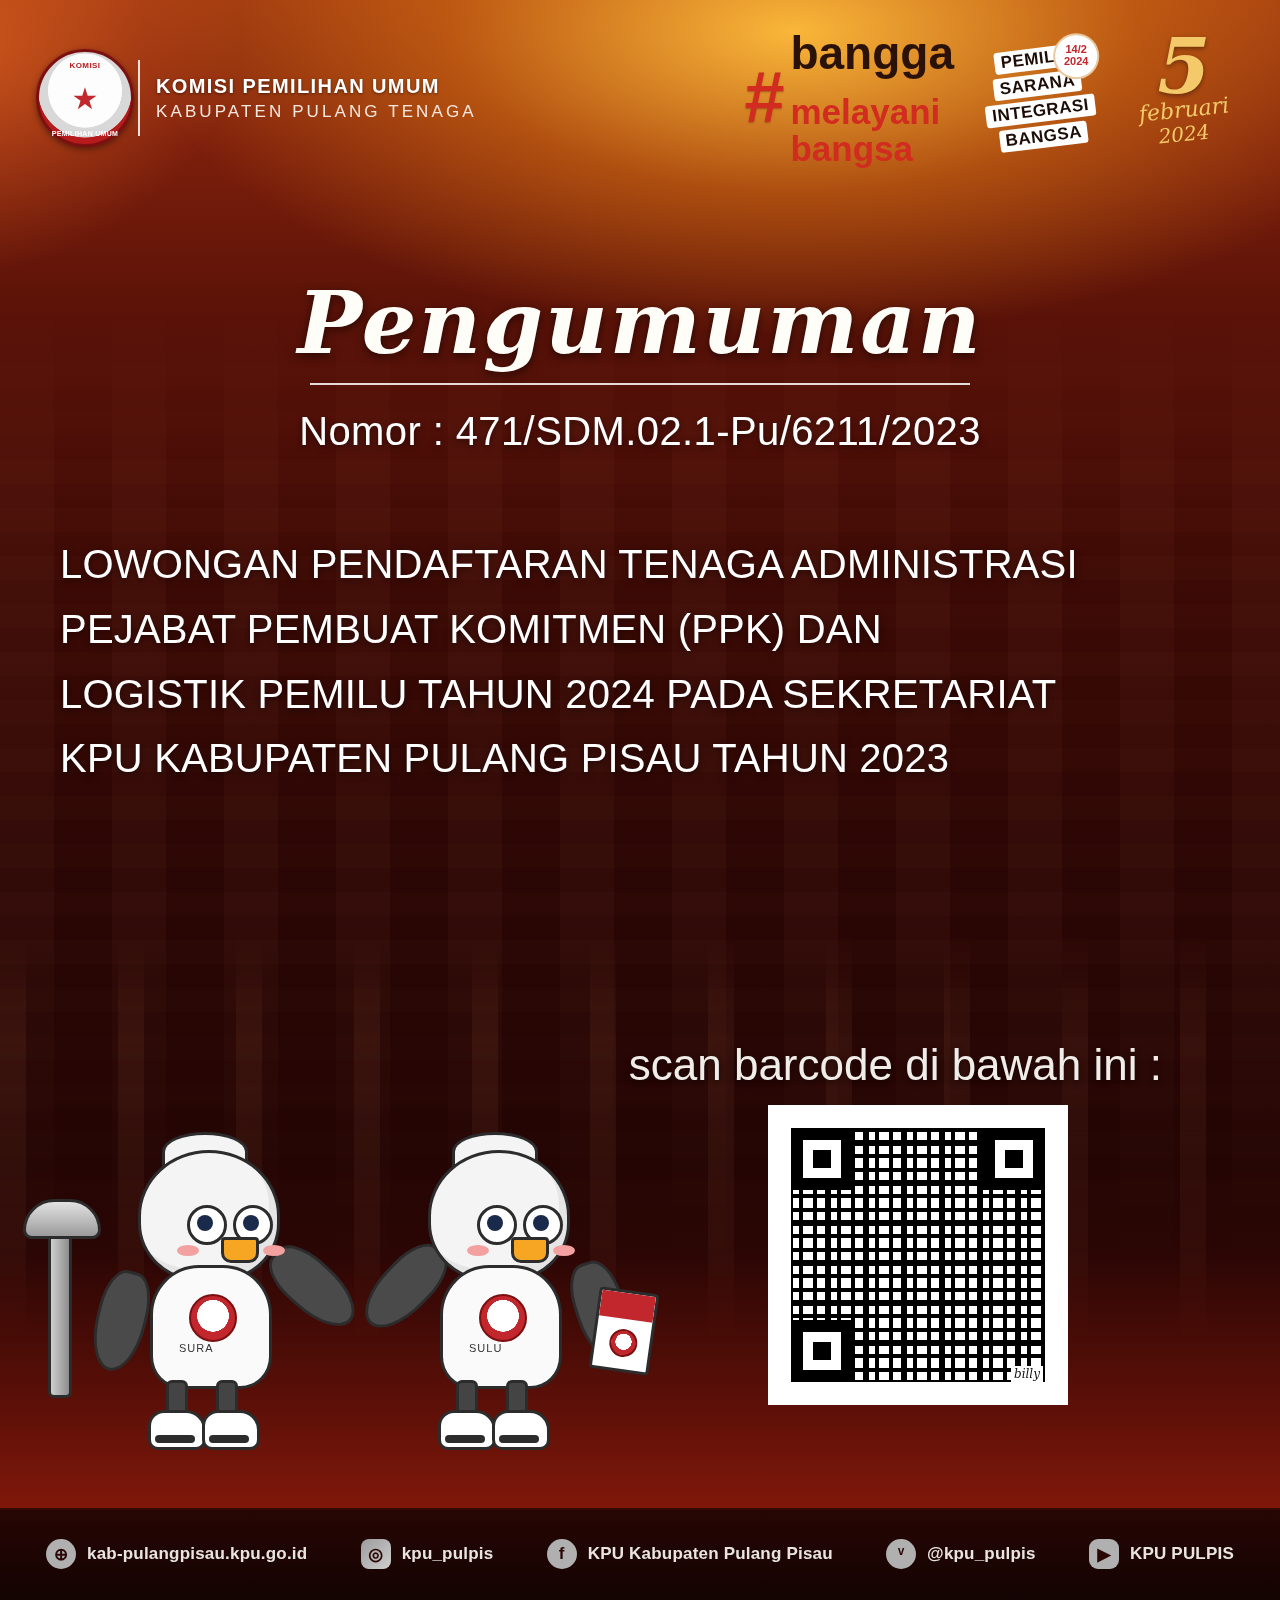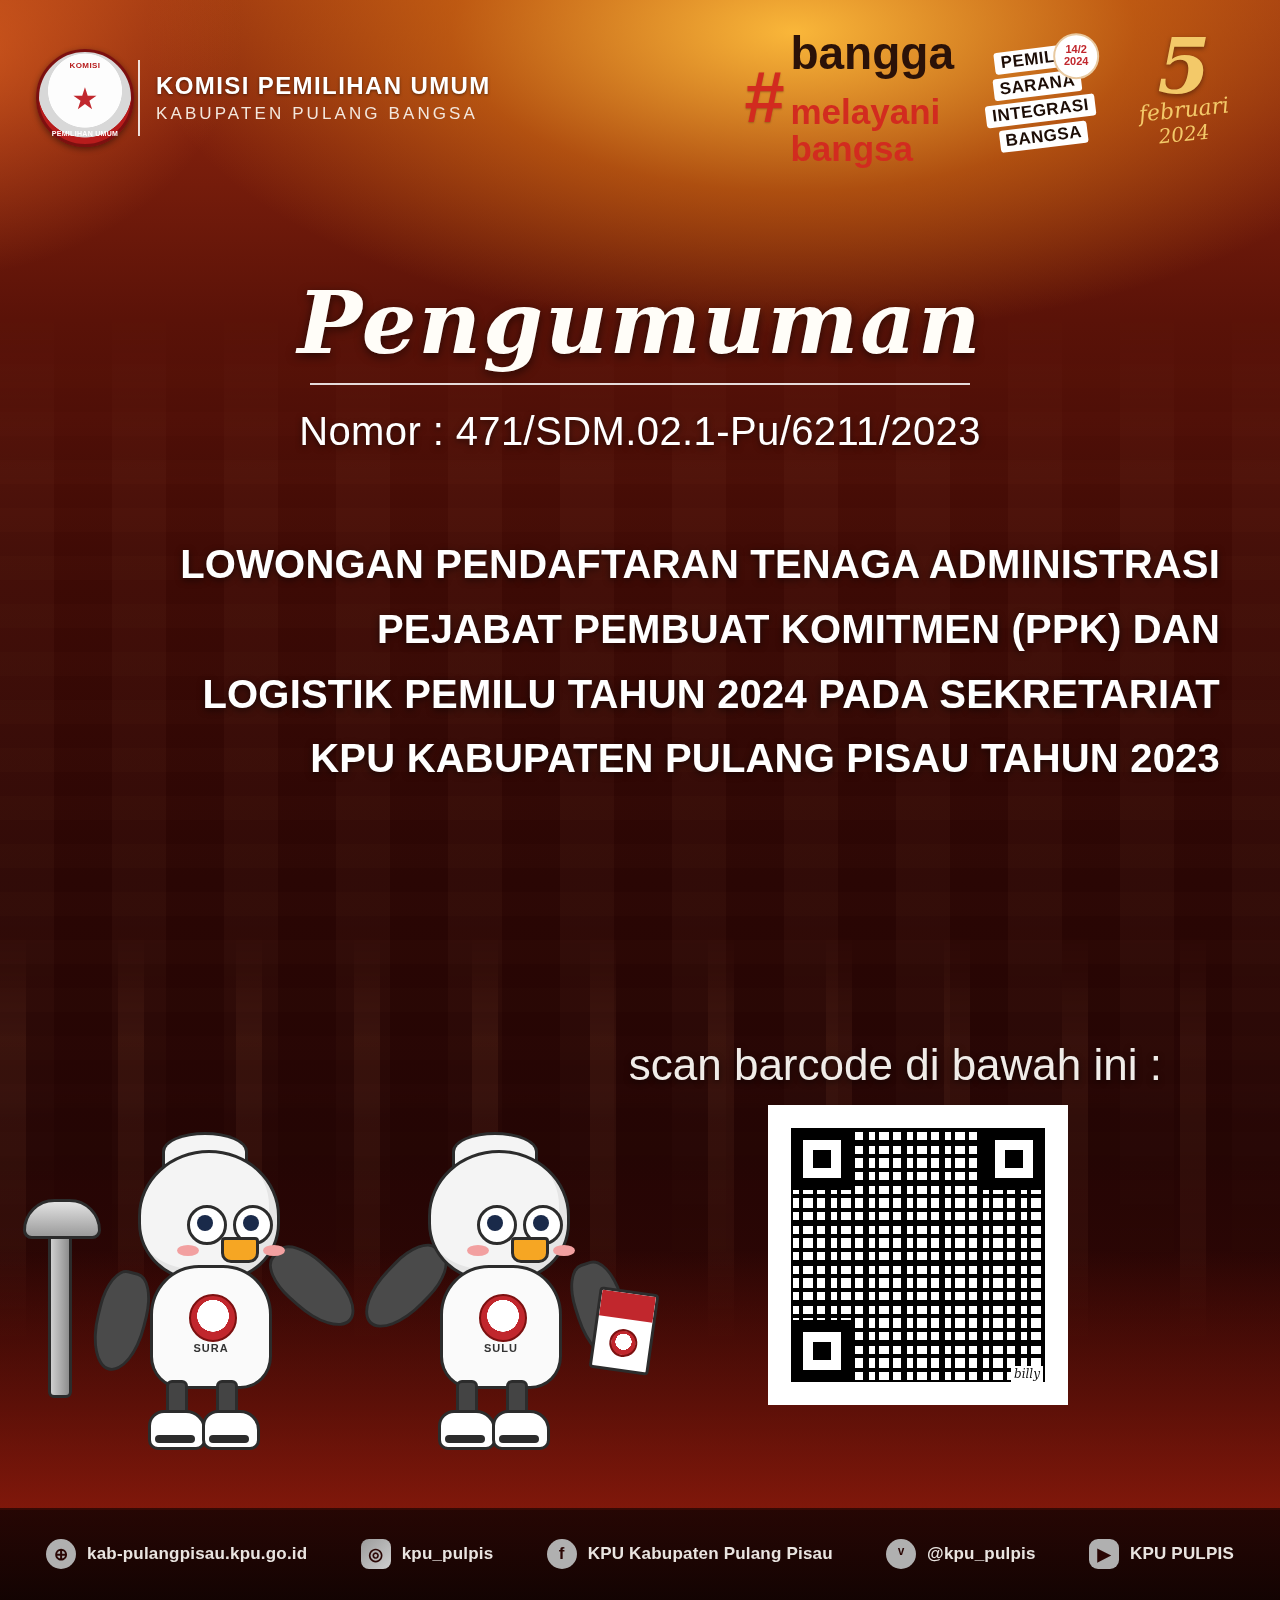--- a/index.html
+++ b/index.html
@@ -94,21 +94,21 @@
   }
   .kpu-seal .garuda {
     font-size: 30px; line-height: 1; color: #c1272d; margin-top: 2px;
   }
   .divider-v {
     width: 2px; height: 76px;
     background: rgba(255,255,255,0.85);
     margin: 0 16px 0 4px;
   }
   .kpu-titles .t1 {
-    font-size: 24px; font-weight: bold; letter-spacing: 1.4px;
+    font-size: 20px; font-weight: bold; letter-spacing: 1.4px;
     color: #fff; line-height: 1.15;
     text-shadow: 0 1px 3px rgba(0,0,0,.5);
   }
   .kpu-titles .t2 {
     font-size: 17px; letter-spacing: 3.1px; color: #f3e7dd; margin-top: 4px;
   }
 
   .header-right {
     margin-left: auto;
     display: flex;
@@ -205,23 +205,23 @@
     text-align: center;
     font-size: 40px;
     color: #ffffff;
     margin-top: 24px;
     letter-spacing: .4px;
     text-shadow: 0 2px 6px rgba(0,0,0,.5);
   }
 
   .headline {
     margin-top: 78px;
-    text-align: right;
+    text-align: left;
     font-size: 40px;
-    font-weight: bold;
+    font-weight: normal;
     line-height: 1.62;
     letter-spacing: .2px;
     color: #ffffff;
     text-shadow: 0 2px 7px rgba(0,0,0,.55);
     padding: 0 60px;
   }
   .headline .ln { display: block; white-space: nowrap; }
 
   .scan-text {
     position: absolute;
@@ -346,22 +346,22 @@
   }
   .bird .logo-patch {
     position: absolute; left: 36px; top: 26px;
     width: 44px; height: 44px;
     border-radius: 50%;
     background: radial-gradient(circle at 50% 45%, #fff 0 48%, #c1272d 49% 100%);
     border: 2px solid #7c1010;
   }
   .bird .name-tag {
     position: absolute; left: 26px; top: 74px;
-    width: 64px; text-align: center;
-    font-size: 11px; font-weight: bold; color: #333;
+    width: 64px; 
+    font-size: 11px; font-weight: normal; color: #333;
     letter-spacing: 1px;
   }
   .bird .wing {
     position: absolute;
     width: 44px; height: 96px;
     background: #4a4a4a;
     border: 3px solid #2c2c2c;
     border-radius: 40% 40% 50% 50%;
   }
   .bird .leg {
@@ -474,21 +474,21 @@
 
     <div class="kpu-brand">
       <div class="kpu-seal">
         <div class="seal-top">KOMISI</div>
         <div class="garuda">★</div>
         <div class="seal-bottom">PEMILIHAN UMUM</div>
       </div>
       <div class="divider-v"></div>
       <div class="kpu-titles">
         <div class="t1">KOMISI PEMILIHAN UMUM</div>
-        <div class="t2">KABUPATEN PULANG BANGSA</div>
+        <div class="t2">KABUPATEN PULANG TENAGA</div>
       </div>
     </div>
 
     <div class="header-right">
 
       <div class="bmb">
         <div class="hash">#</div>
         <div class="words">
           <div class="w1">bangga</div>
           <div class="w2">melayani</div>

